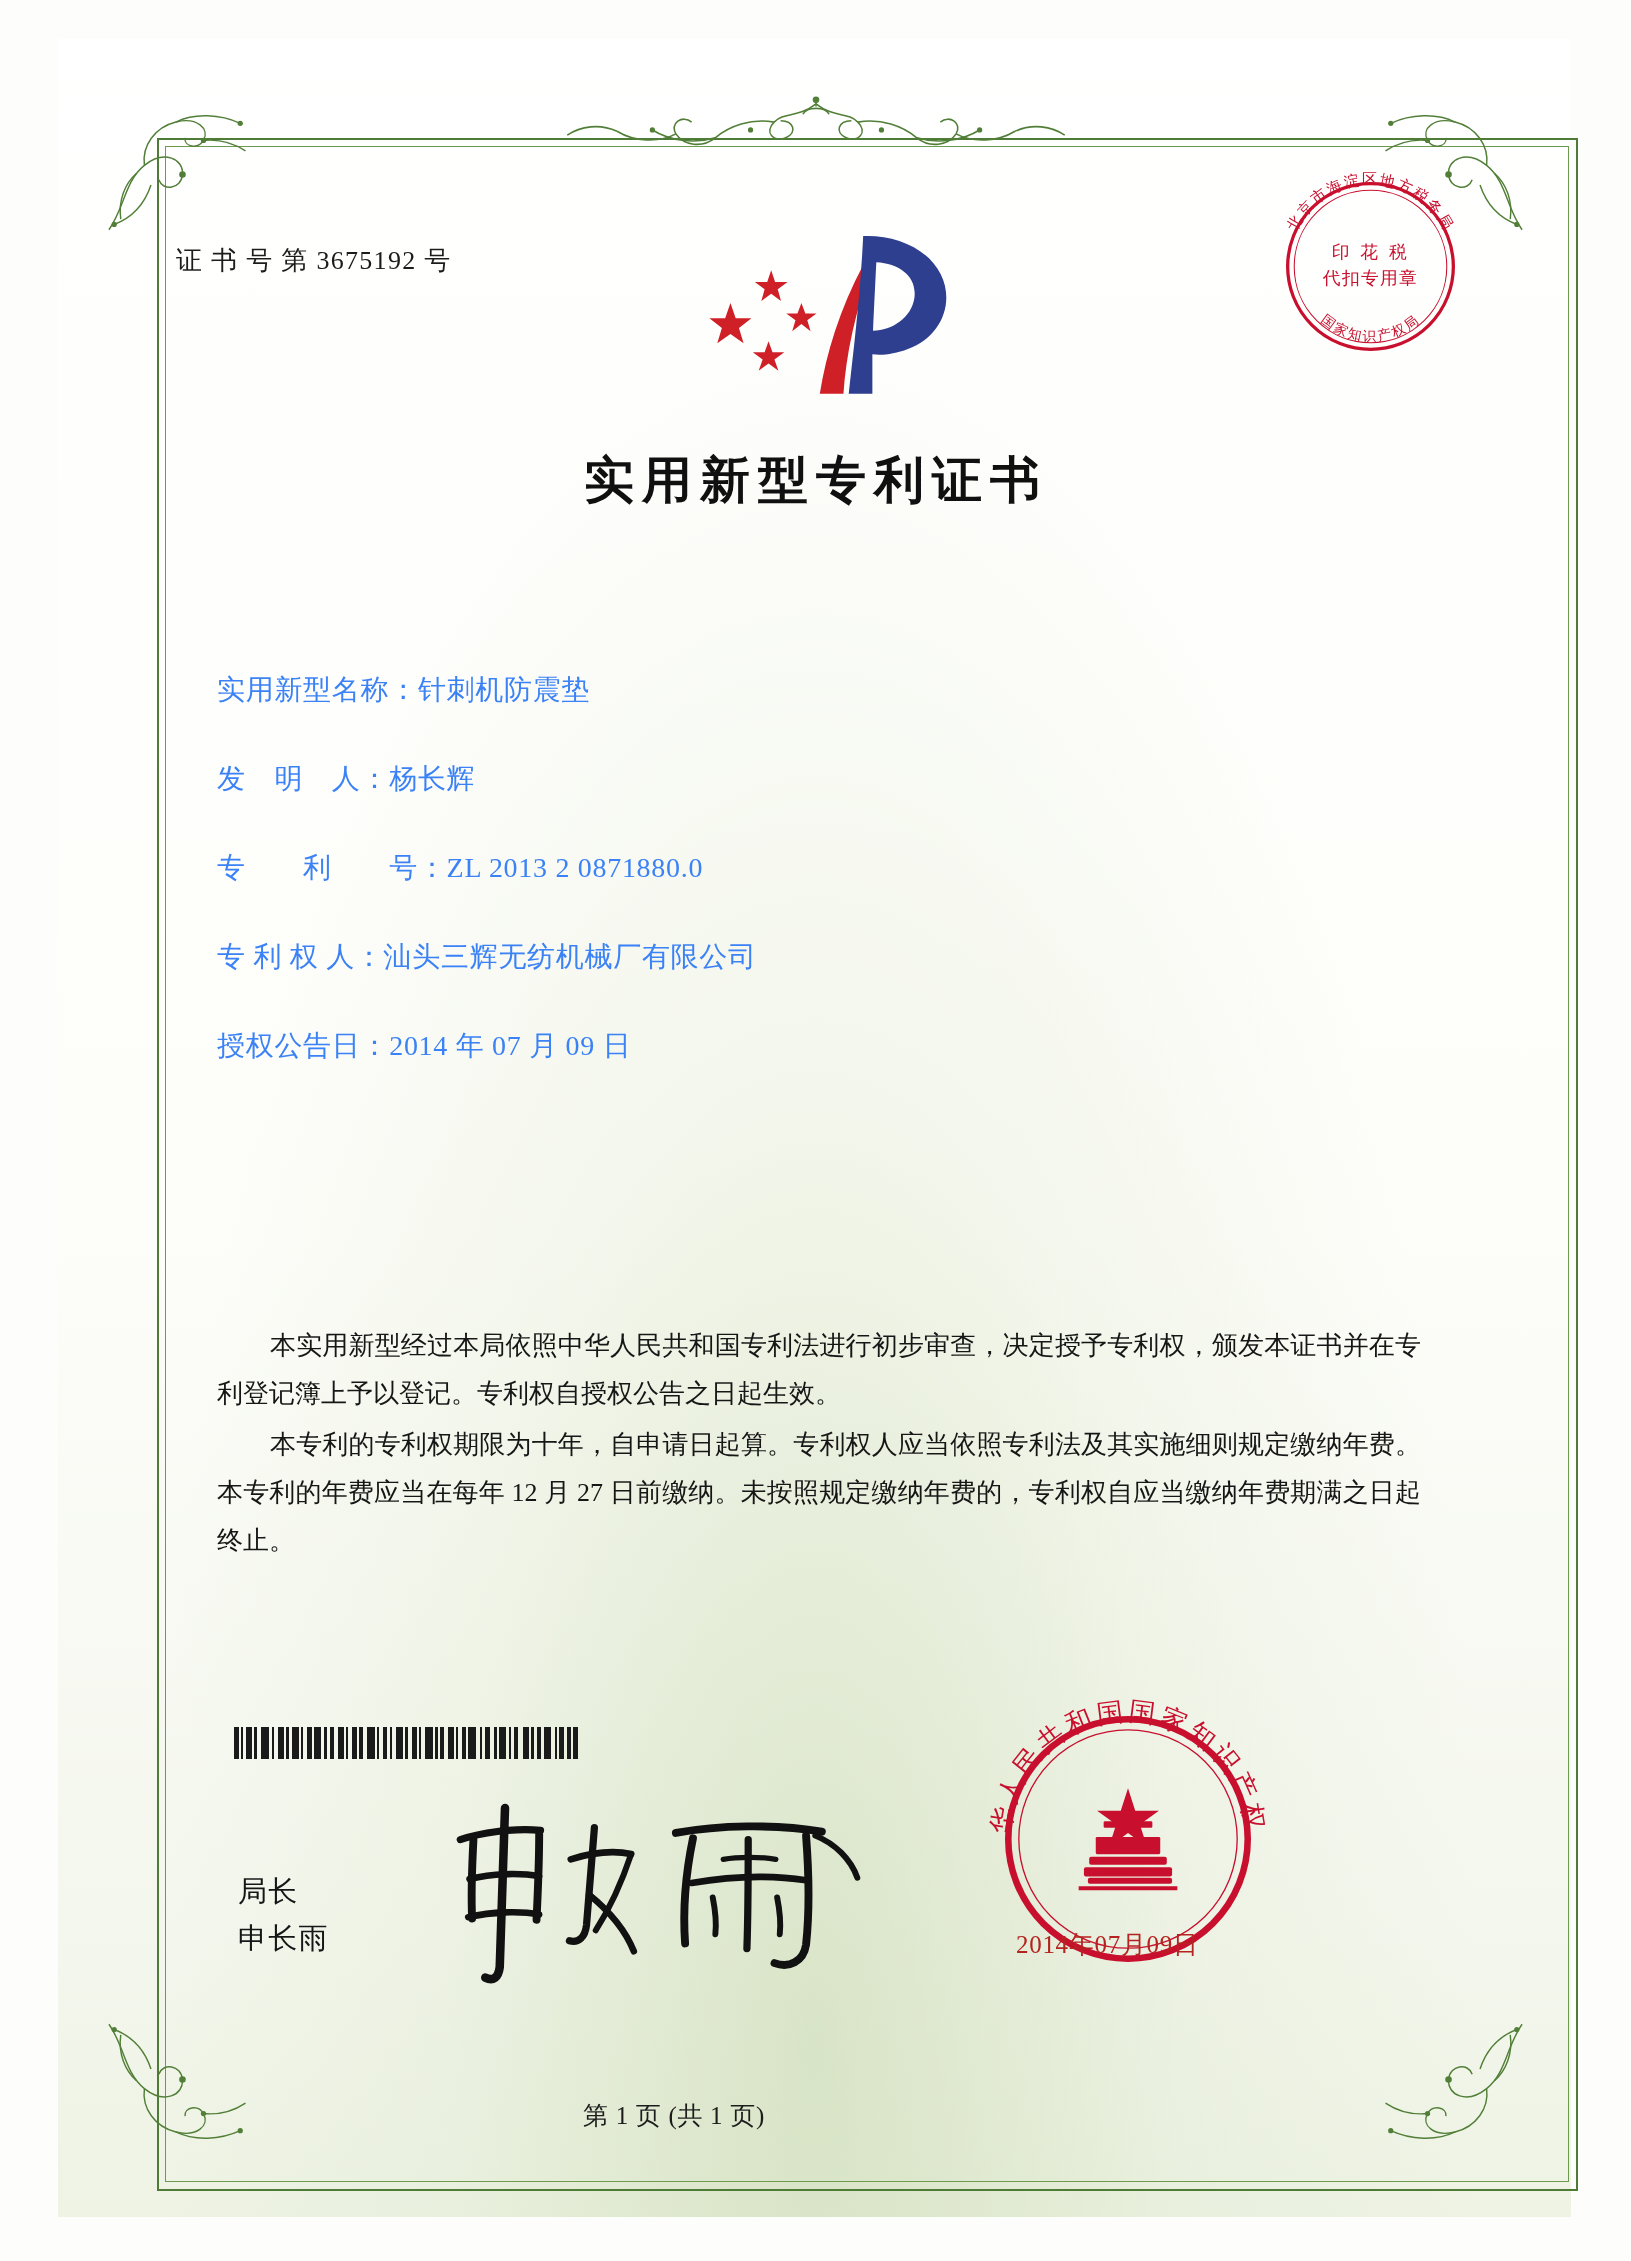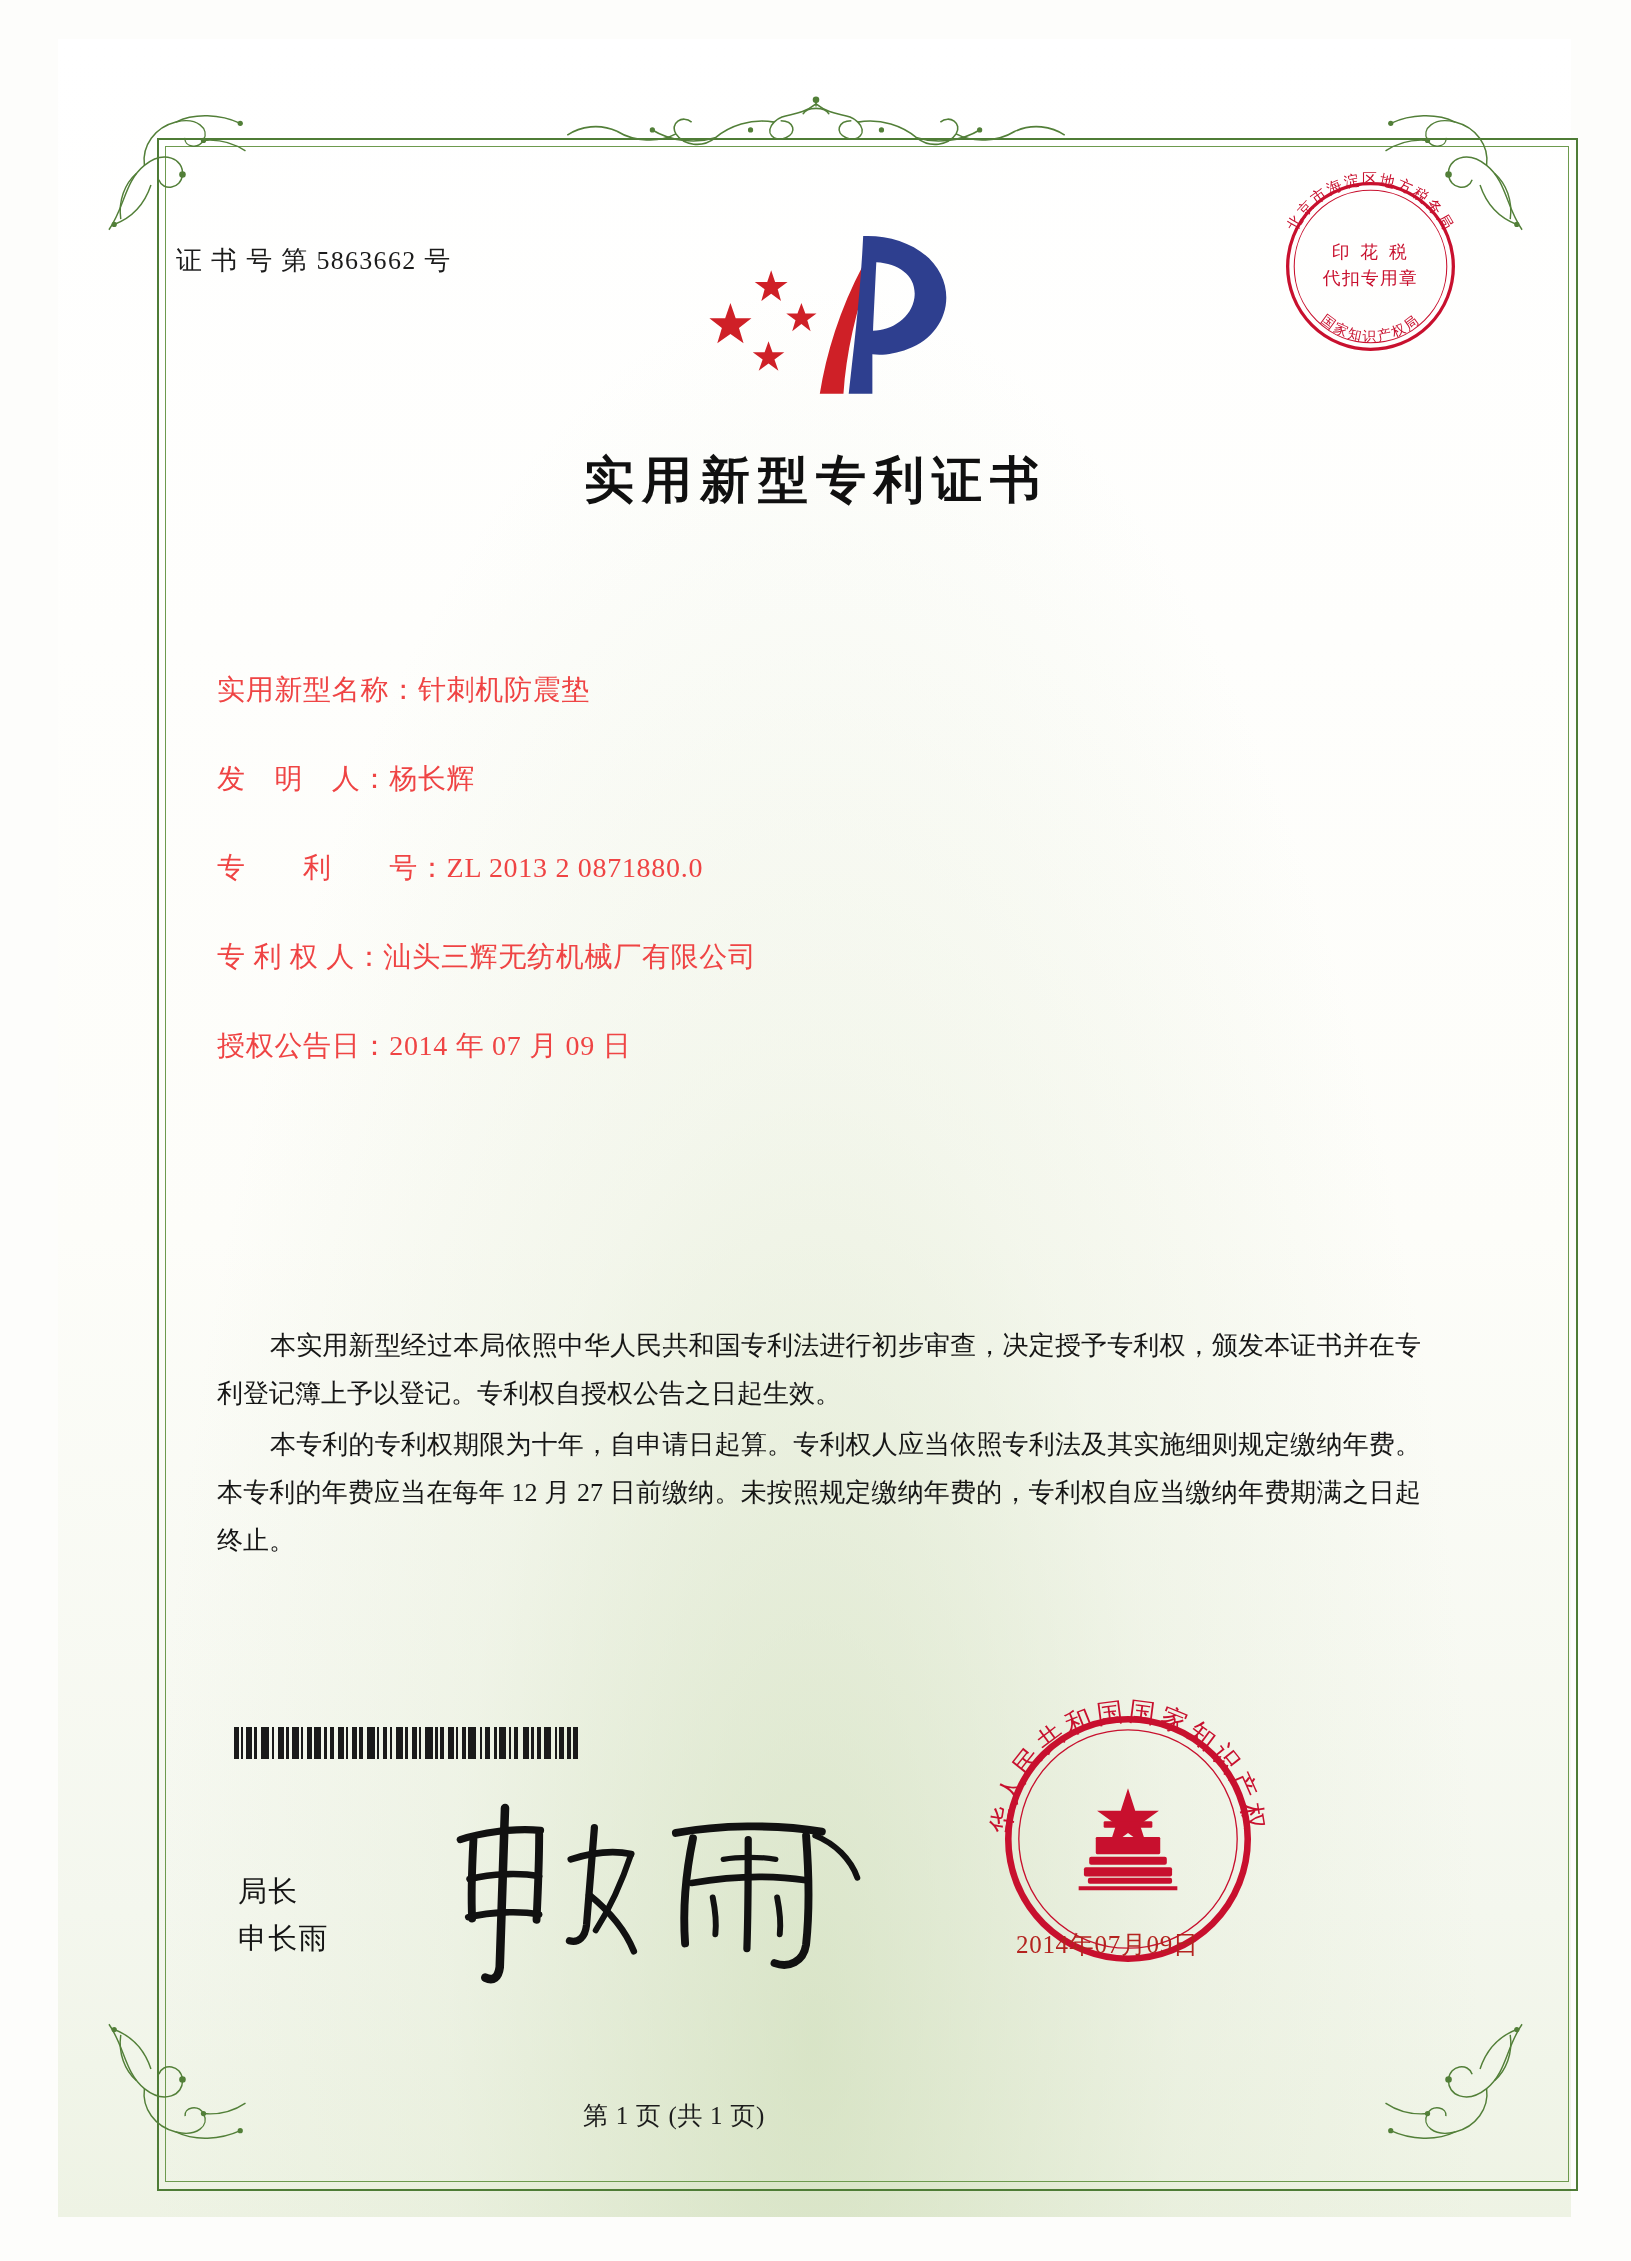--- a/index.html
+++ b/index.html
@@ -122,21 +122,21 @@
   }
 
   .fields {
     position: absolute;
     left: 217px;
     top: 671px;
     width: 1184px;
   }
   .field {
     font-size: 28px;
-    color: #ef4444;
+    color: #3b82f6;
     margin-bottom: 51px;
     letter-spacing: 0.7px;
     white-space: nowrap;
   }
   .field .lbl { letter-spacing: 0.7px; }
 
   .body-text {
     position: absolute;
     left: 217px;
     top: 1322px;
@@ -319,21 +319,21 @@
       </g>
       <g fill="#527f38">
         <circle cx="118" cy="110" r="5"></circle>
         <circle cx="150" cy="58" r="4"></circle>
         <circle cx="206" cy="32" r="4"></circle>
         <circle cx="14" cy="186" r="4"></circle>
       </g>
     </svg>
   </div>
 
-  <div class="cert-number">证 书 号 第 5863662 号</div>
+  <div class="cert-number">证 书 号 第 3675192 号</div>
 
   <div class="logo">
     <svg viewBox="0 0 420 290" xmlns="http://www.w3.org/2000/svg">
 
       <g fill="#cf2027">
         <polygon points="60,120 68,143 92,143 73,158 80,181 60,167 40,181 47,158 28,143 52,143"></polygon>
         <polygon points="122,70 128,88 147,88 132,99 137,117 122,106 107,117 112,99 97,88 116,88"></polygon>
         <polygon points="118,178 124,195 142,195 127,206 133,223 118,212 103,223 109,206 94,195 112,195"></polygon>
         <polygon points="168,120 174,136 191,136 177,146 182,163 168,152 154,163 159,146 145,136 162,136"></polygon>
       </g>

